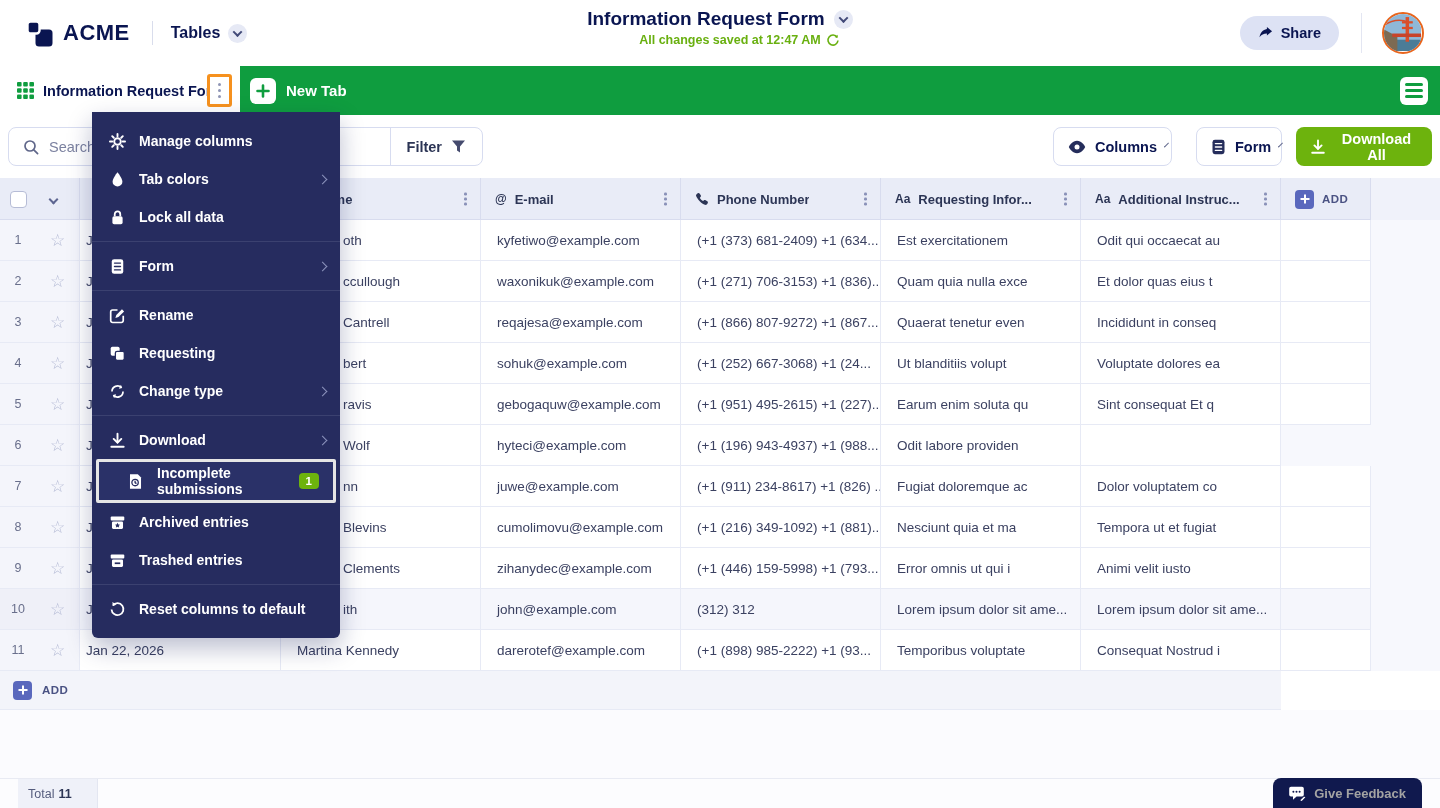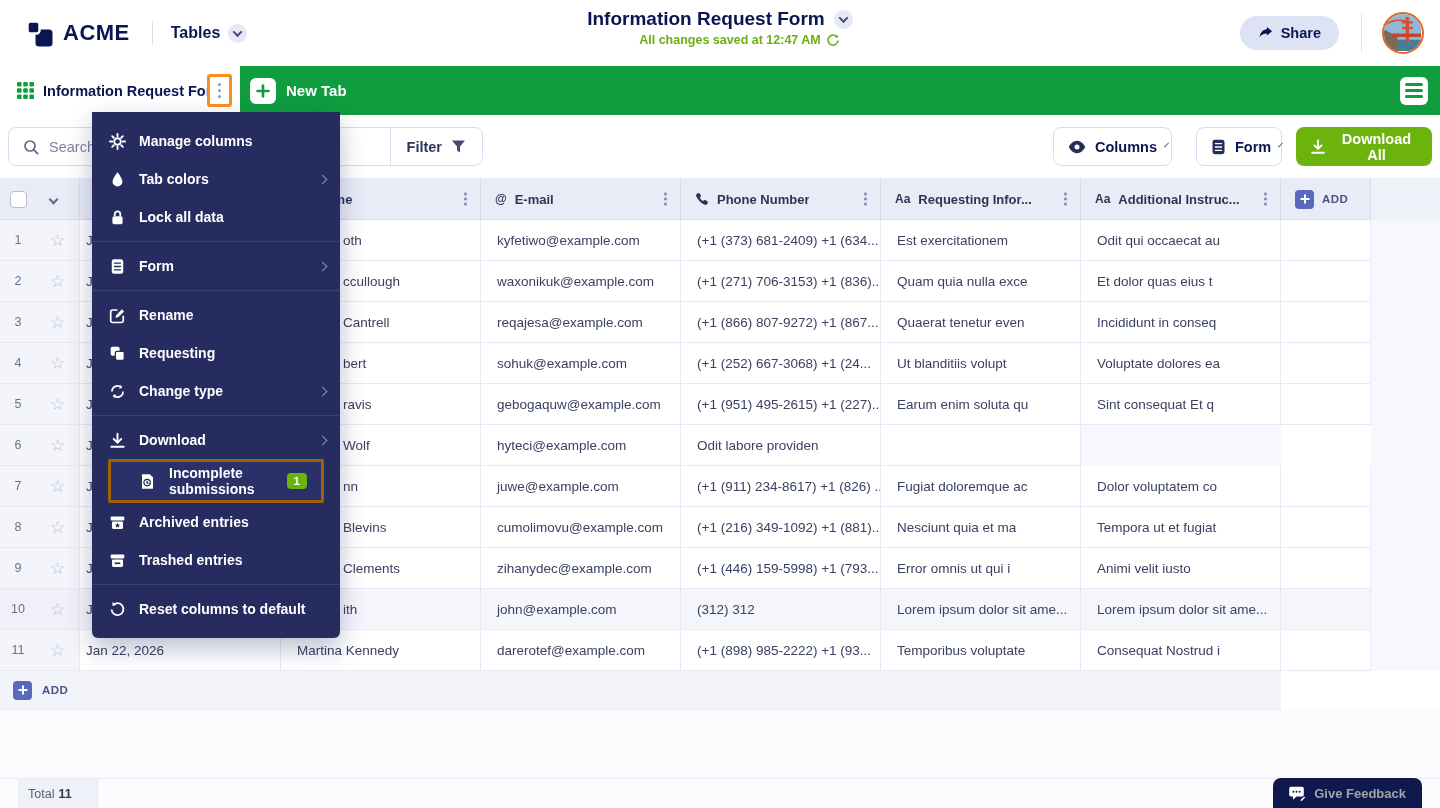--- a/index.html
+++ b/index.html
@@ -94,21 +94,21 @@
   .footer { position:absolute; left:0; top:778px; width:1440px; height:30px; background:#fcfcfe; border-top:1px solid #e8eaf3; }
   .footer-total { position:absolute; left:18px; top:0; width:80px; height:30px; background:#eff1f9; border-right:1px solid #e3e6f1; display:flex; align-items:center; padding-left:10px; gap:4px; font-size:12.5px; color:#555c7d; }
   .footer-total b { color:#2c3555; }
   .feedback-btn { position:absolute; right:18px; bottom:0; height:30px; background:#10194e; color:#a3a3a3; border:none; border-radius:8px 8px 0 0; font-size:13px; font-weight:600; display:flex; align-items:center; gap:8px; padding:0 16px; cursor:pointer; font-family:inherit; }
 
   
   .menu { position:absolute; left:92px; top:112px; width:248px; background:#262c5f; border-radius:0 0 6px 6px; box-shadow:0 10px 24px rgba(10,21,81,.28); padding:10px 0; z-index:50; }
   .menu-item { height:38px; display:flex; align-items:center; gap:13px; padding:0 14px 0 17px; color:#fff; font-size:14px; font-weight:700; cursor:pointer; position:relative; }
   .menu-item .micon { width:17px; height:17px; flex:none; display:flex; }
   .menu-item .chev-r { margin-left:auto; width:7px; height:7px; border-right:1.8px solid #8d94bd; border-top:1.8px solid #8d94bd; transform:rotate(45deg); }
-  .menu-item.hl { border:3px solid #a16207; border-radius:2px; height:44px; margin:0 16px; background:#2a3168;padding-left:28px; }
+  .menu-item.hl { border:3px solid #e5e5e5; border-radius:2px; height:44px; margin:0 4px; background:#2a3168;padding-left:28px; }
   .menu-badge { margin-left:auto; background:#6db30d; color:#fff; font-size:11.5px; font-weight:700; border-radius:4px; padding:2px 7px; }
   .menu-div { height:1px; background:#3b4170; margin:5px 0; }
 
   svg { display:block; }
 </style>
 </head>
 <body>
 
 <div id="app">
 
@@ -396,20 +396,21 @@
       <div class="cell c-add">Sint consequat Et q</div>
       <div class="cell c-addcol"></div>
       <div class="cell c-filler"></div>
     </div>
       <div class="trow grid-row">
       <div class="cell c-num">6</div>
       <div class="cell c-star">☆</div>
       <div class="cell c-date">J</div>
       <div class="cell c-name cut">Wolf</div>
       <div class="cell c-email">hyteci@example.com</div>
+      <div class="cell c-phone">(+1 (196) 943-4937) +1 (988...</div>
       <div class="cell c-req">Odit labore providen</div>
       <div class="cell c-addcol"></div>
       <div class="cell c-filler"></div>
     </div>
       <div class="trow grid-row">
       <div class="cell c-num">7</div>
       <div class="cell c-star">☆</div>
       <div class="cell c-date">J</div>
       <div class="cell c-name cut">nn</div>
       <div class="cell c-email">juwe@example.com</div>

